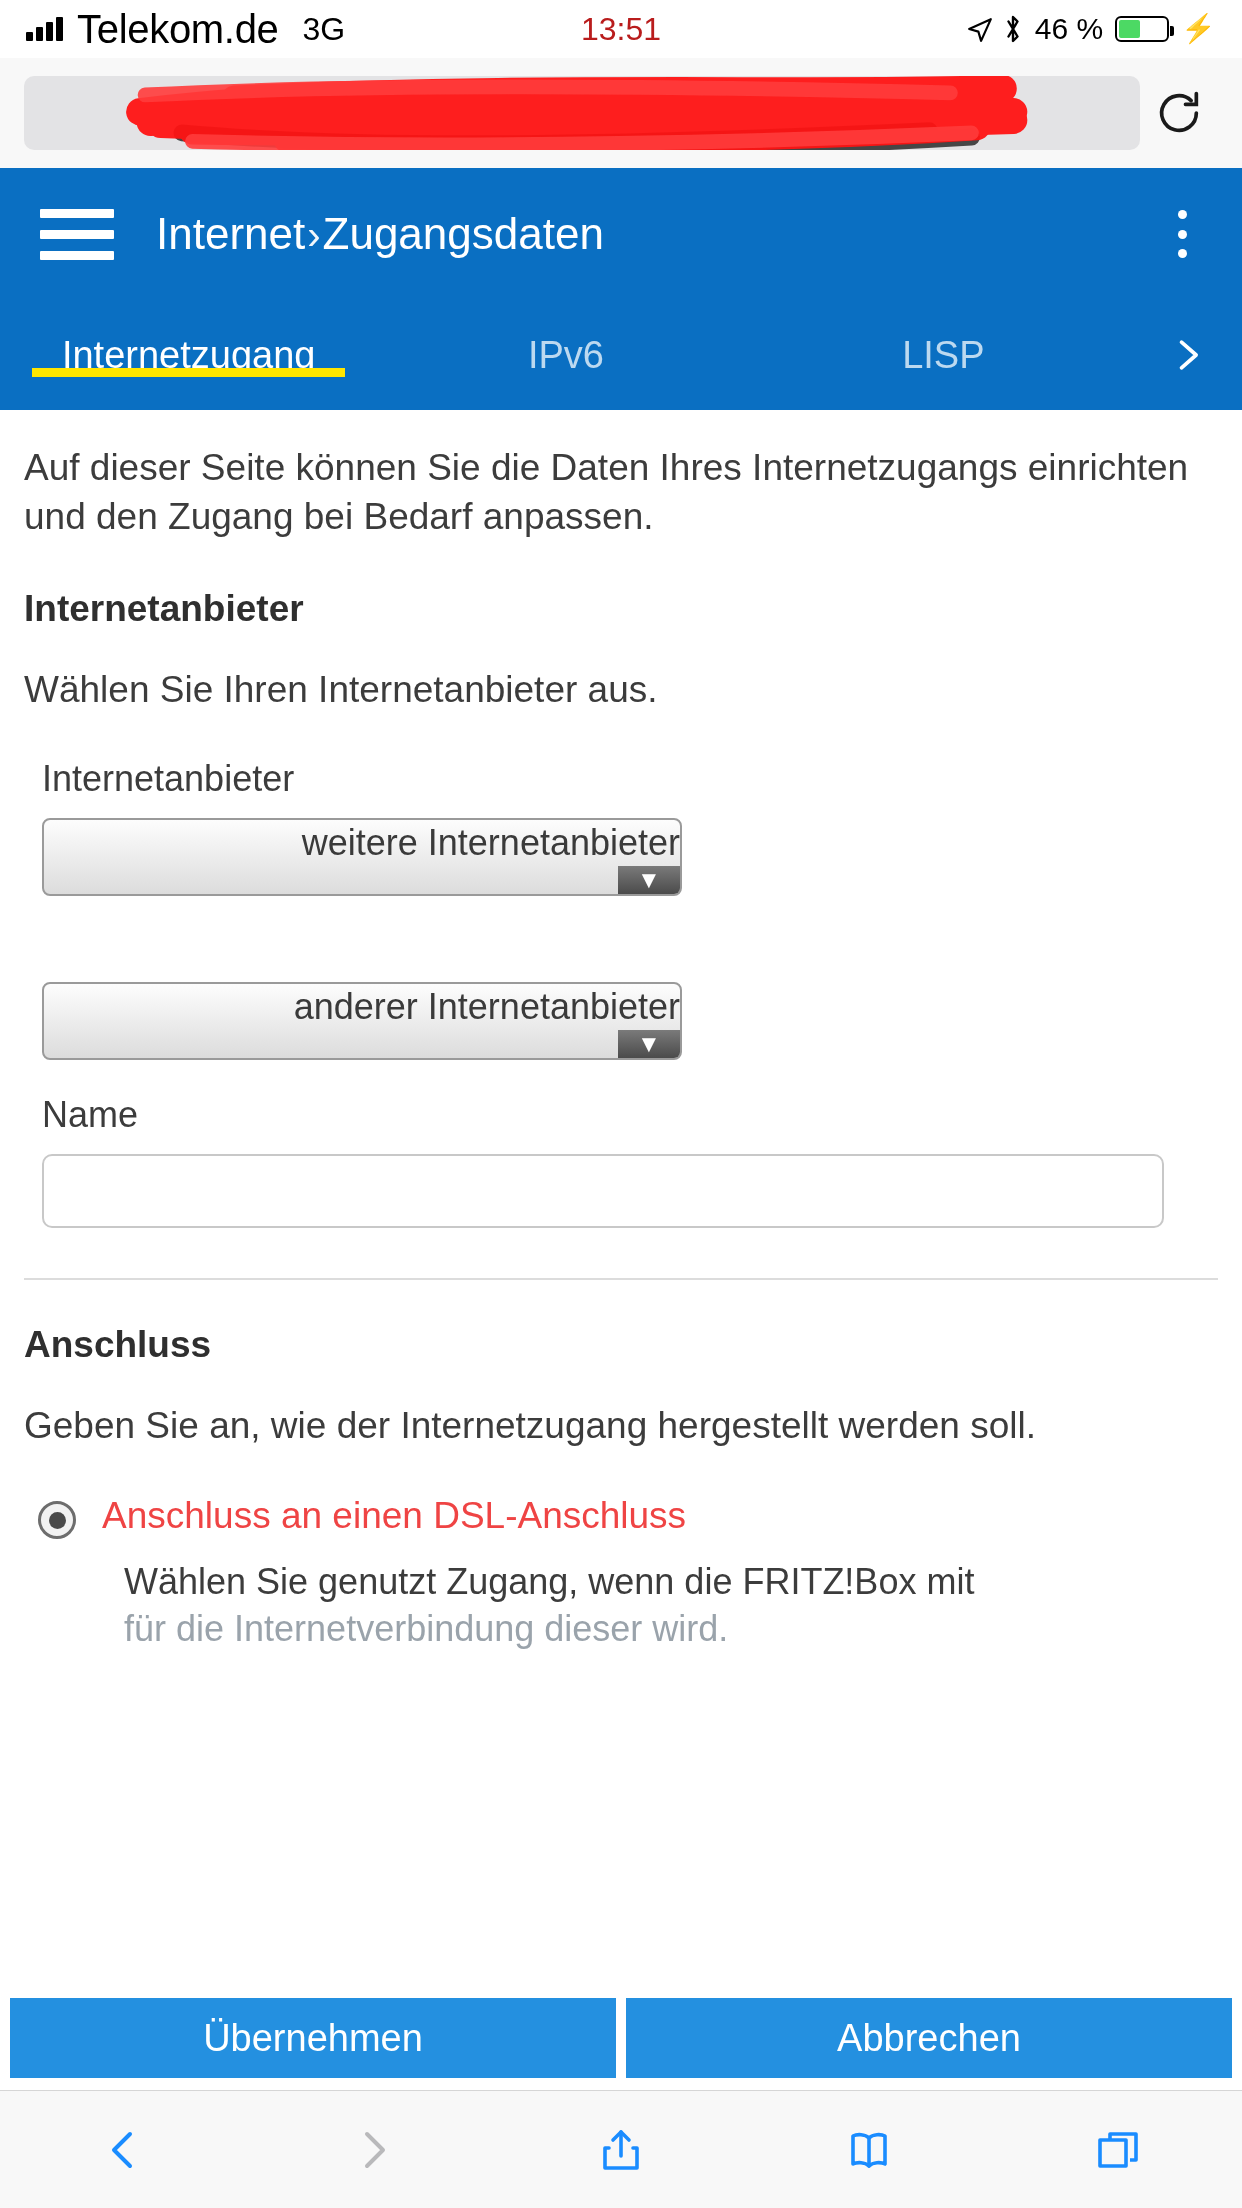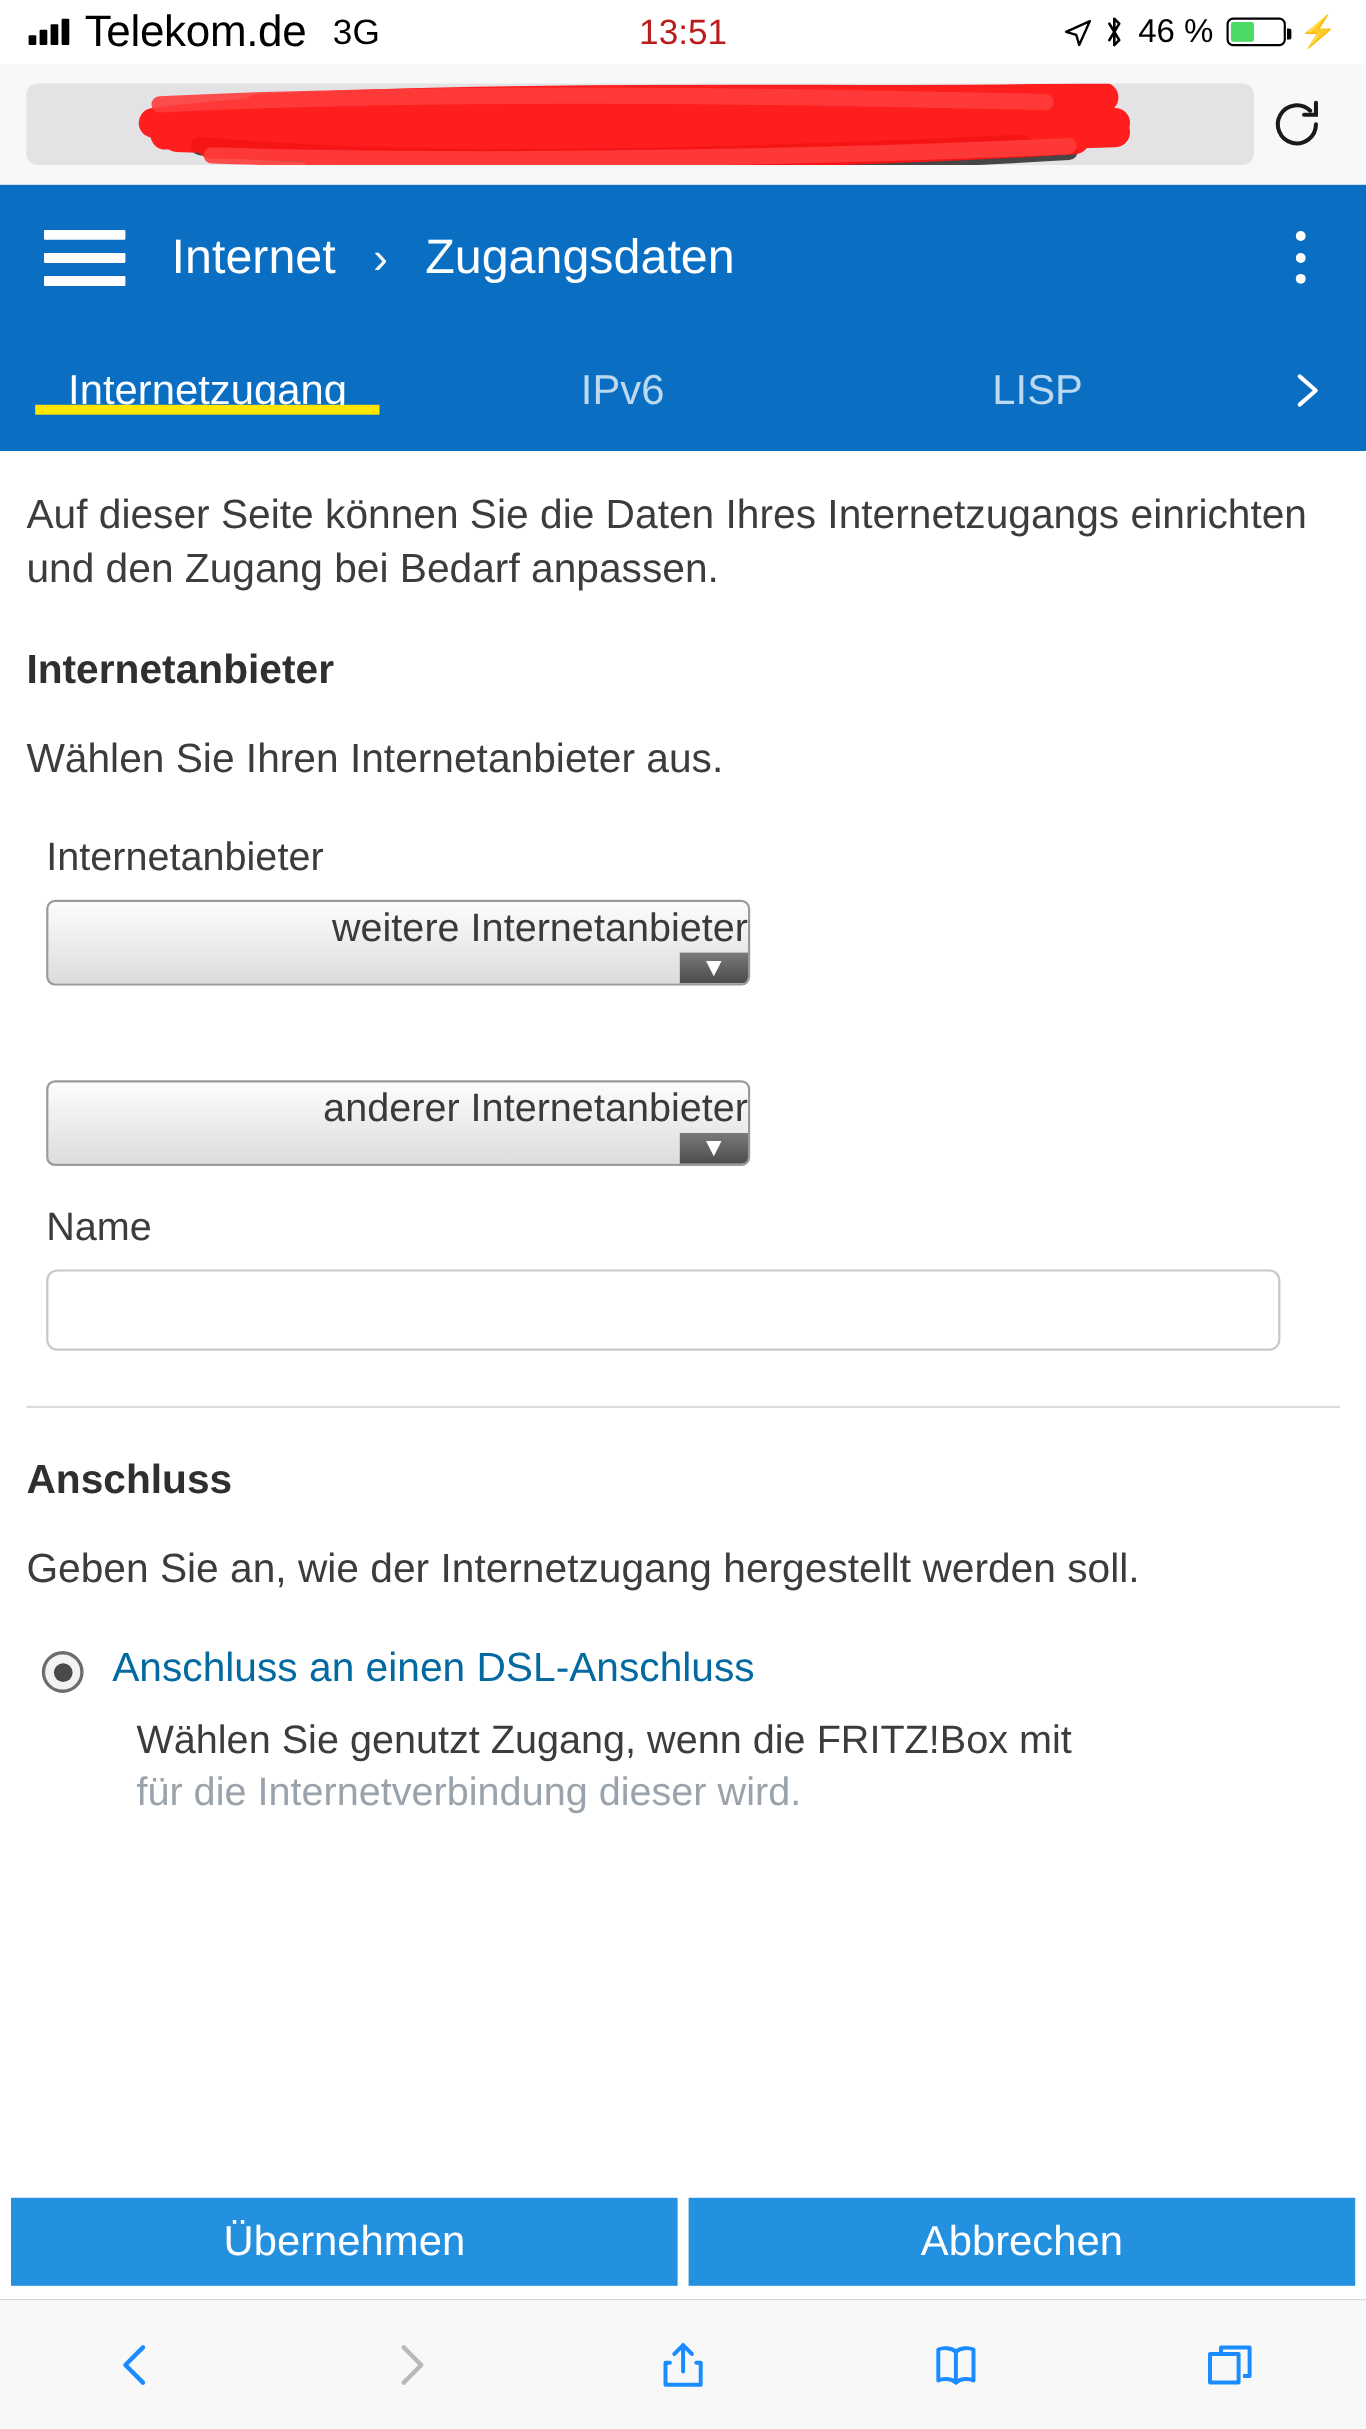--- a/index.html
+++ b/index.html
@@ -177,21 +177,21 @@
   }
   .hamburger i {
     display: block;
     height: 9px;
     background: #fff;
     border-radius: 1px;
   }
   .crumb {
     display: flex;
     align-items: baseline;
-    gap: 34px;
+    gap: 2px;
     color: #fff;
     font-size: 44px;
   }
   .crumb .sep {
     font-size: 40px;
     opacity: 0.95;
   }
   .kebab {
     margin-left: auto;
     width: 40px;
@@ -349,21 +349,21 @@
   }
   .radio span {
     width: 17px;
     height: 17px;
     background: #4a4a4a;
     border-radius: 50%;
     display: block;
   }
   .radio-label {
     font-size: 37px;
-    color: #0369a1;
+    color: #ef4444;
   }
   .radio-hint {
     font-size: 36px;
     color: #3c3c3c;
     margin-left: 100px;
     line-height: 1.3;
   }
 
   
   .action-bar {

